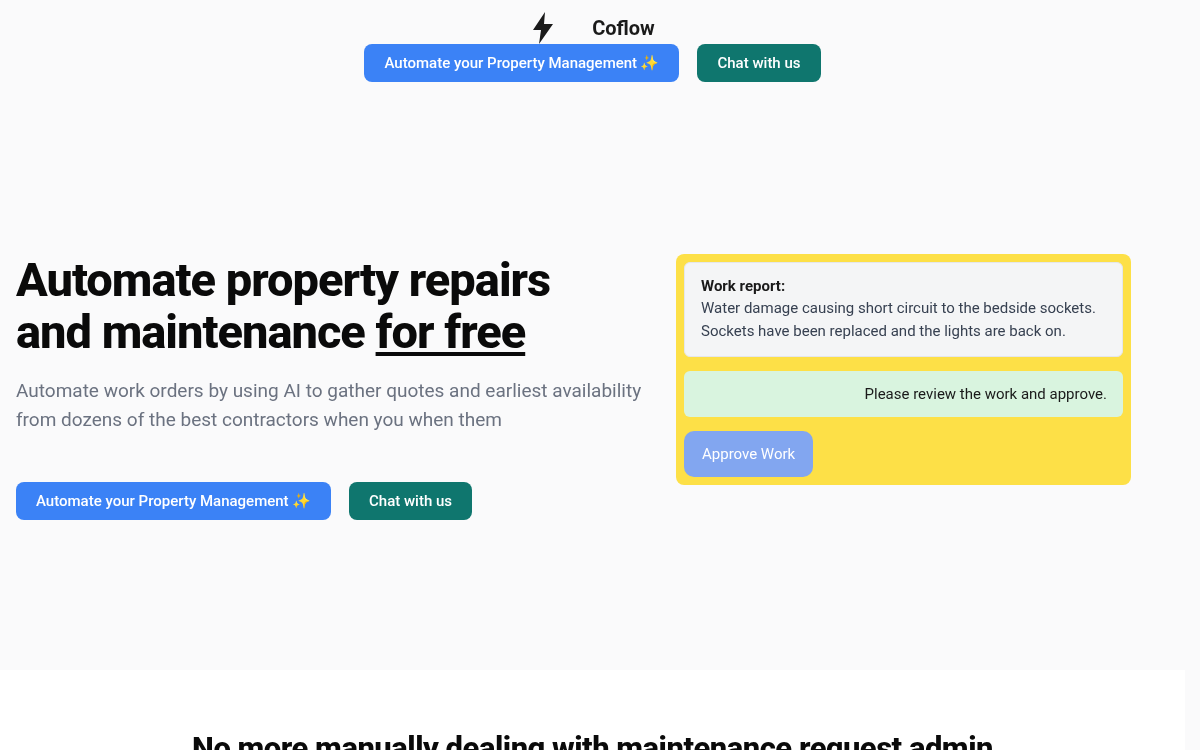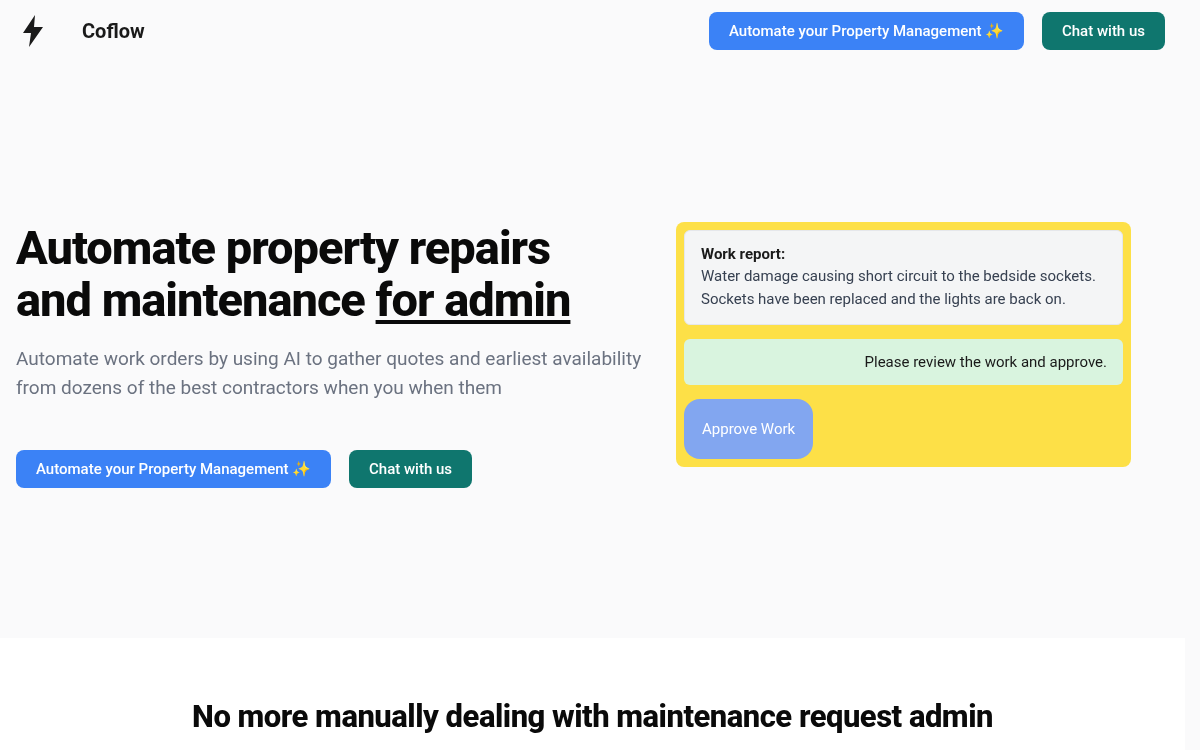--- a/index.html
+++ b/index.html
@@ -15,20 +15,21 @@
     }
     .page {
       width: 1185px;
       min-height: 750px;
     }
     .header {
       display: flex;
       align-items: center;
       justify-content: space-between;
       padding: 12px 20px;
+      flex-direction: column;
     }
     .brand {
       display: flex;
       align-items: center;
       gap: 36px;
     }
     .logo-icon svg {
       width: 26px;
       height: 32px;
       display: block;
@@ -122,22 +123,22 @@
     }
     .review-text {
       font-size: 15px;
       color: #1a1a1a;
       text-align: right;
     }
     .approve-btn {
       background: #82a6f0;
       color: #fff;
       border: none;
-      border-radius: 16px;
-      padding: 21px 18px;
+      border-radius: 10px;
+      padding: 14px 18px;
       font-size: 15px;
       cursor: pointer;
       font-family: inherit;
     }
     .section2 {
       background: #fff;
       padding: 60px 20px 40px;
       text-align: center;
     }
     .section2-title {
@@ -164,21 +165,21 @@
     <div class="header-buttons">
       <button class="btn btn-purple">Automate your Property Management ✨</button>
       <button class="btn btn-blue">Chat with us</button>
     </div>
   </div>
 
   <div class="hero">
     <div class="hero-left">
       <h1 class="hero-title">
         <span>Automate property repairs</span><br>
-        <span>and maintenance </span><span class="underline">for admin</span>
+        <span>and maintenance </span><span class="underline">for free</span>
       </h1>
       <p class="hero-subtitle">Automate work orders by using AI to gather quotes and earliest availability from dozens of the best contractors when you when them</p>
       <div class="hero-buttons">
         <button class="btn btn-purple">Automate your Property Management ✨</button>
         <button class="btn btn-blue">Chat with us</button>
       </div>
     </div>
 
     <div class="hero-right">
       <div class="report-box">

